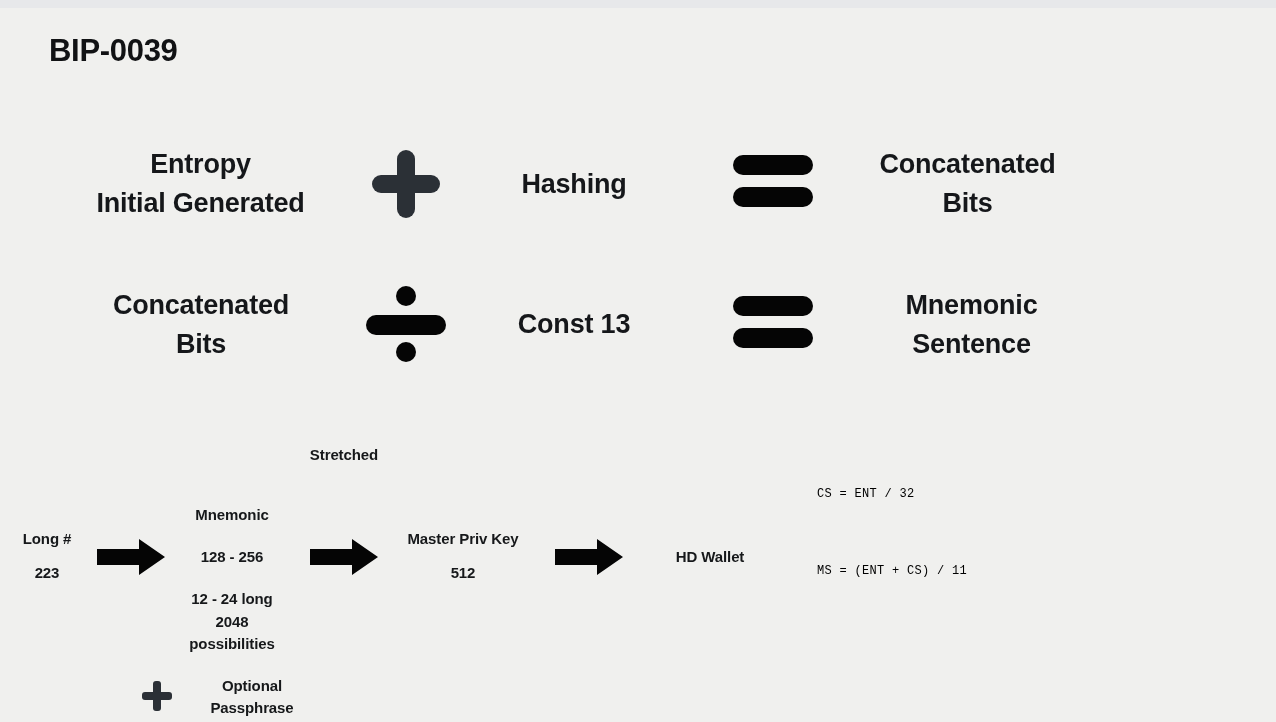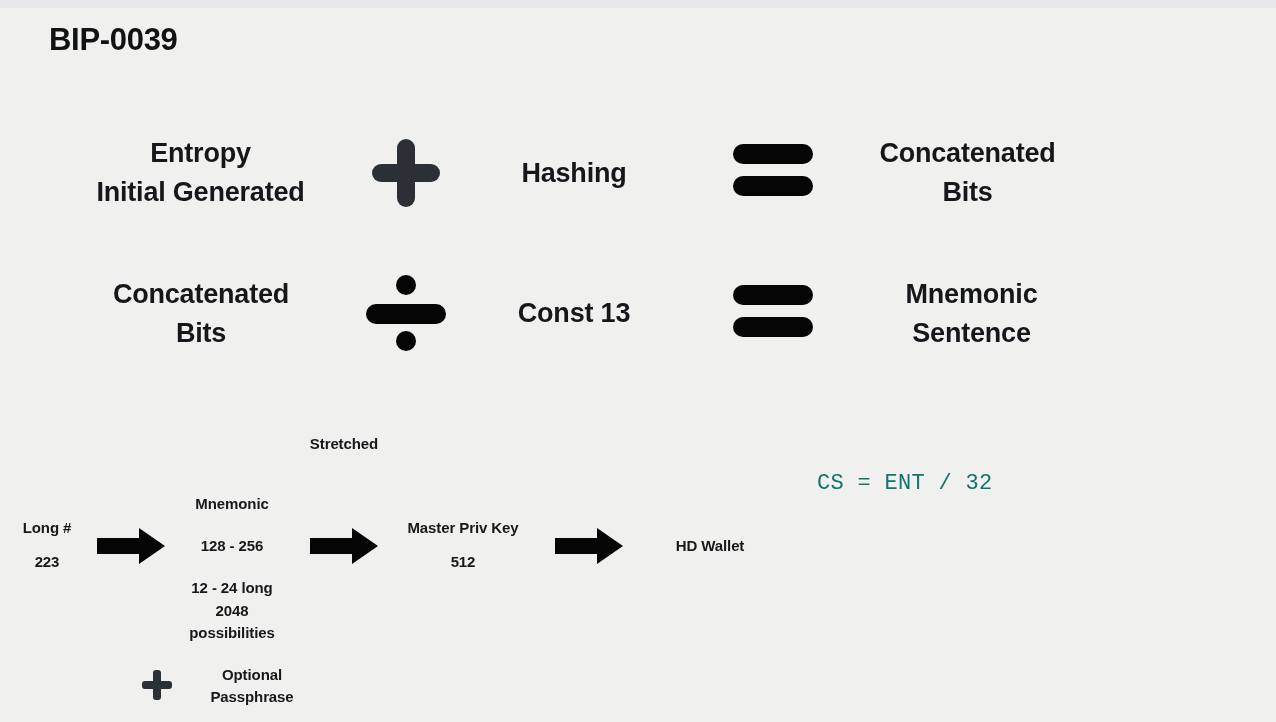--- a/index.html
+++ b/index.html
@@ -21,21 +21,21 @@
     width: 1276px;
     height: 8px;
     background: #e7e8ea;
   }
   #canvas {
     position: absolute;
     left: 0; top: 0;
     width: 1276px;
     height: 722px;
   }
-  .abs { position: absolute; }
+  .abs { position: absolute; margin-top: 11px; }
 
   
   #page-title {
     left: 49px;
     top: 22px;
     font-size: 31px;
     font-weight: bold;
     letter-spacing: -0.3px;
     color: #111214;
   }
@@ -118,24 +118,24 @@
     position: absolute;
     background: #2b3036;
     border-radius: 3px;
   }
   .plus-small .bar-h { left: 0; top: 11px; width: 30px; height: 8px; }
   .plus-small .bar-v { left: 11px; top: 0; width: 8px; height: 30px; }
 
   
   .mono {
     font-family: "Liberation Mono", "DejaVu Sans Mono", monospace;
-    font-size: 22px;
+    font-size: 12px;
     line-height: 25.5px;
     white-space: pre;
-    color: #0f766e;
+    color: #000000;
     letter-spacing: 0.3px;
   }
   #formula-block { left: 817px; top: 420px; }
   #ascii-table   { left: 817px; top: 498px; }
 </style>
 </head>
 <body>
 
 <div id="top-strip"></div>
 
@@ -223,16 +223,17 @@
   <div class="abs arrow" style="left:555px; top:528px;">
     <svg width="68" height="36" viewBox="0 0 68 36" xmlns="http://www.w3.org/2000/svg">
       <path d="M0 10 L42 10 L42 0 L68 18 L42 36 L42 26 L0 26 Z" fill="#050505"></path>
     </svg>
   </div>
 
   <div class="abs flow-label" style="left:645px; top:535px; width:130px;">HD Wallet</div>
 
   <div class="abs mono" id="formula-block">
     <div>CS = ENT / 32</div>
+    <div>MS = (ENT + CS) / 11</div>
   </div>
 
 
 </div>
 
 </body></html>

